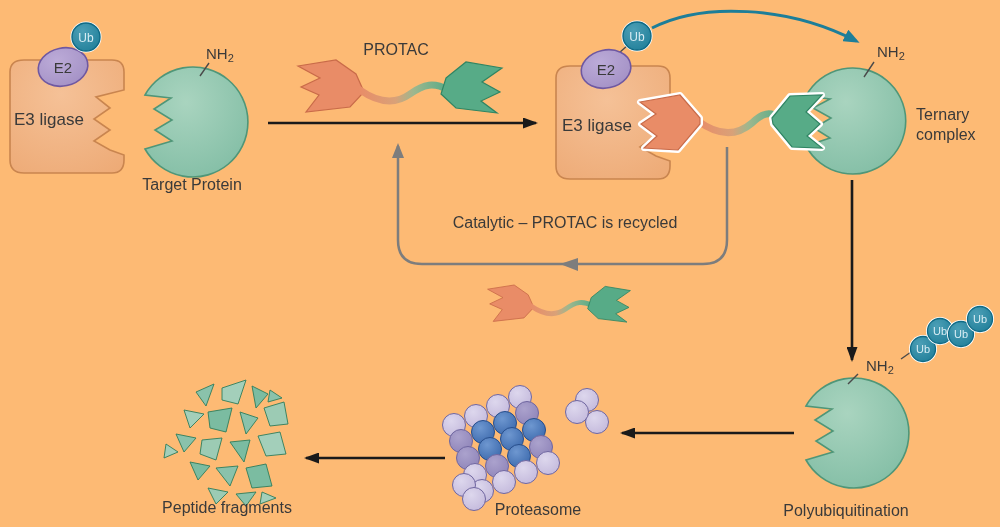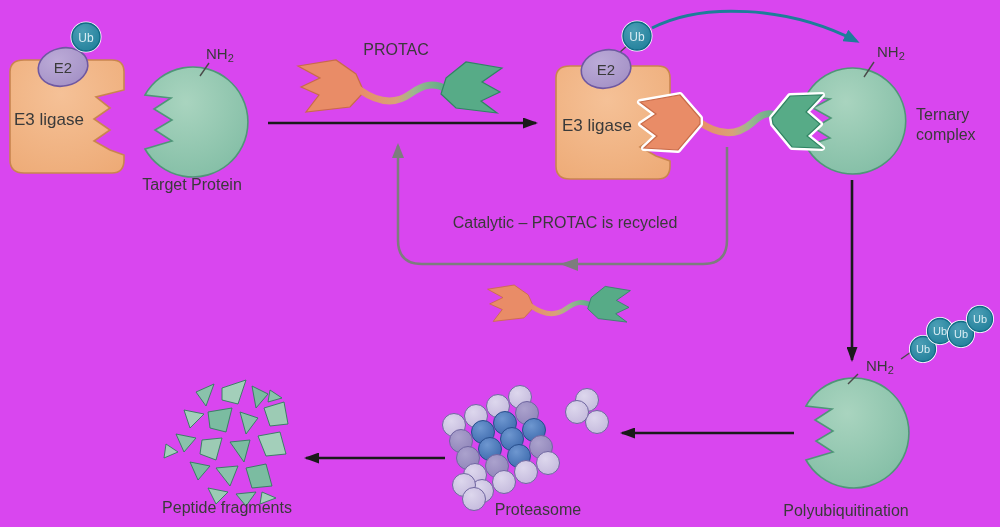--- a/index.html
+++ b/index.html
@@ -1,16 +1,16 @@
 <!DOCTYPE html>
 <html><head>
 <meta charset="utf-8">
 <style>
   html,body{margin:0;padding:0;background:#ffffff;}
-  .stage{position:relative;width:1000px;height:527px;background:#d946ef;overflow:hidden;}
+  .stage{position:relative;width:1000px;height:527px;background:#fdba74;overflow:hidden;}
   svg{display:block;}
   text{font-family:"Liberation Sans","DejaVu Sans",sans-serif;fill:#3a3a3a;}
   .t17{font-size:17px;}
   .t16{font-size:16px;}
   .t15{font-size:15px;}
   .t12{font-size:12px;fill:#d7ecf3;}
   .t11{font-size:11px;fill:#d7ecf3;}
   .sub{font-size:11px;fill:#3a3a3a;}
   .mid{text-anchor:middle;}
   .conn{stroke:#4a4a4a;stroke-width:1.4;fill:none;}

